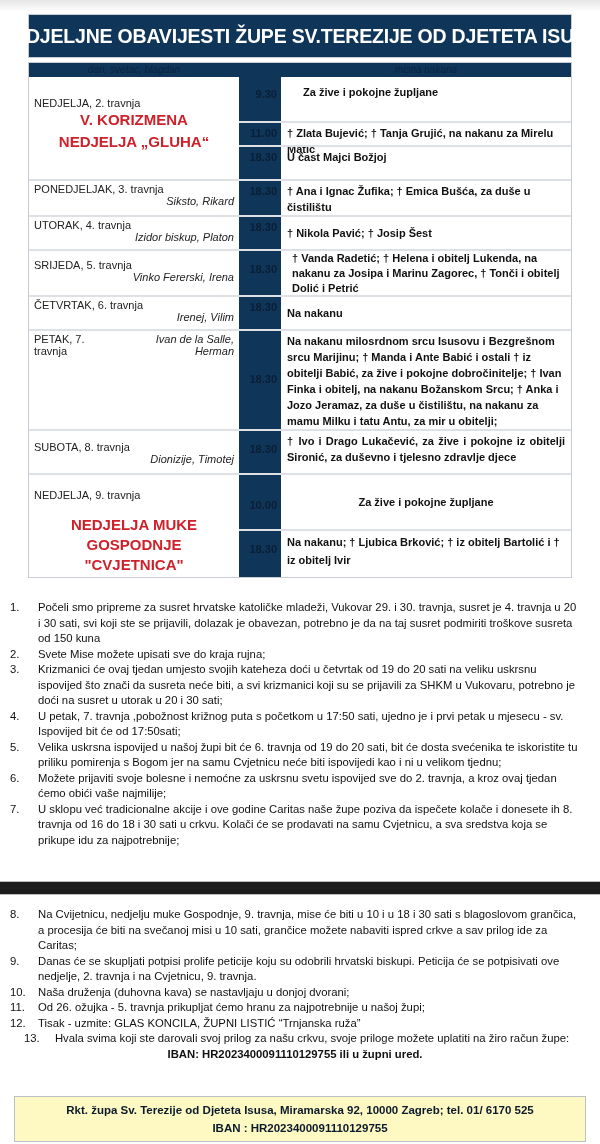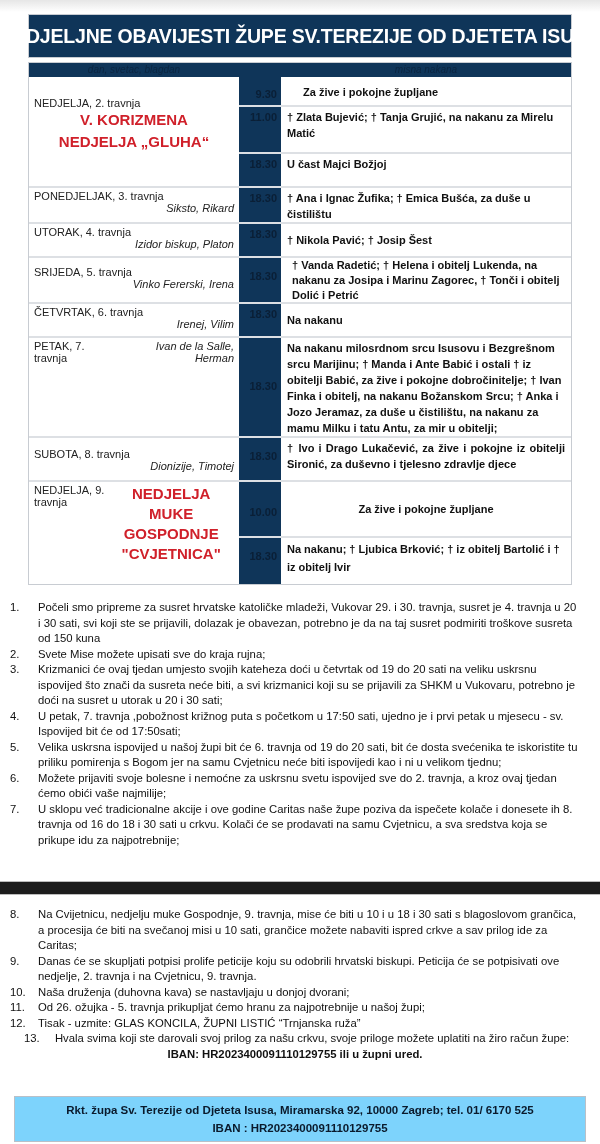--- a/index.html
+++ b/index.html
@@ -32,21 +32,21 @@
   .intent.indent { padding-left: 22px; }
   .intent.blue { color: #2f5f8f; padding-left: 30px; display: flex; align-items: center; font-size: 11.5px; }
   .notices { position: absolute; left: 10px; width: 570px; font-size: 11.3px; color: #111; line-height: 15.5px; }
   .notices ol { list-style: none; }
   .notices li { display: flex; }
   .notices .num { width: 28px; flex-shrink: 0; padding-left: 0; }
   .notices .txt { flex: 1; }
   .darkbar { position: absolute; left: 0; top: 881px; width: 600px; height: 14px; background: #1c1c1c;
     border-top: 1px solid #bbb; border-bottom: 1px solid #bbb; }
   .iban-line { text-align: center; font-weight: bold; }
-  .footer { position: absolute; left: 14px; top: 1096px; width: 572px; height: 46px; background: #7dd3fc;
+  .footer { position: absolute; left: 14px; top: 1096px; width: 572px; height: 46px; background: #fef9c3;
     border: 1px solid #b9c0c8; color: #0a1a2c; font-weight: bold; font-size: 11.5px; text-align: center;
     display: flex; flex-direction: column; justify-content: center; line-height: 18px; }
 </style>
 </head>
 <body>
 
 <div class="topshade"></div>
 
 <div class="title-bar">NEDJELJNE OBAVIJESTI ŽUPE SV.TEREZIJE OD DJETETA ISUSA</div>
 
@@ -56,25 +56,25 @@
     <div class="c2"></div>
     <div class="c3">misna nakana</div>
   </div>
 
   <div class="row" style="border-top:none;">
     <div class="daycell" style="padding-top:20px;">
       <div class="dayname">NEDJELJA, 2. travnja</div>
       <div class="feast" style="width:180px;margin:0 auto;">V. KORIZMENA NEDJELJA „GLUHA“</div>
     </div>
     <div class="masses">
-      <div class="mass" style="height:28px;">
+      <div class="mass" style="height:44px;">
         <div class="time" style="padding-top:9px;">9.30</div>
         <div class="intent indent" style="padding-top:7px;">Za žive i pokojne župljane</div>
       </div>
-      <div class="mass" style="height:47px;">
+      <div class="mass" style="height:24px;">
         <div class="time">11.00</div>
         <div class="intent">† Zlata Bujević; † Tanja Grujić, na nakanu za Mirelu Matić</div>
       </div>
       <div class="mass" style="height:34px;">
         <div class="time">18.30</div>
         <div class="intent">U čast Majci Božjoj</div>
       </div>
     </div>
   </div>
 
@@ -150,21 +150,21 @@
     </div>
     <div class="masses">
       <div class="mass" style="height:100%;">
         <div class="time" style="padding-top:10px;">18.30</div>
         <div class="intent" style="text-align:justify;">† Ivo i Drago Lukačević, za žive i pokojne iz obitelji Sironić, za duševno i tjelesno zdravlje djece</div>
       </div>
     </div>
   </div>
 
   <div class="row">
-    <div class="daycell" style="display:flex;flex-direction:row;justify-content:flex-start;">
+    <div class="daycell" style="display:flex;flex-direction:column;justify-content:space-between;margin-top:12px;">
       <div class="dayname">NEDJELJA, 9. travnja</div>
       <div class="feast" style="width:180px;margin:0 auto;line-height:20px;">NEDJELJA MUKE GOSPODNJE "CVJETNICA"</div>
     </div>
     <div class="masses">
       <div class="mass" style="height:54px;">
         <div class="time" style="padding-top:22px;">10.00</div>
         <div class="intent center">Za žive i pokojne župljane</div>
       </div>
       <div class="mass" style="height:48px;">
         <div class="time" style="padding-top:10px;">18.30</div>

